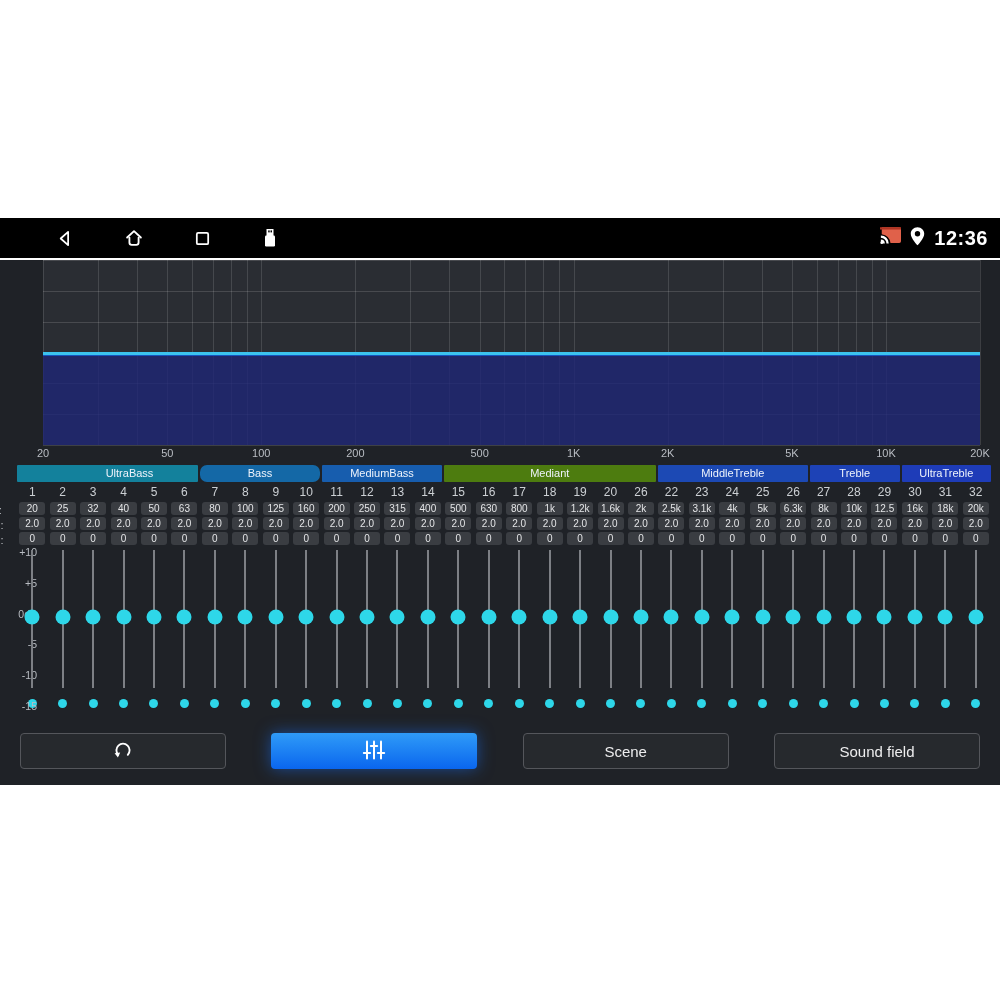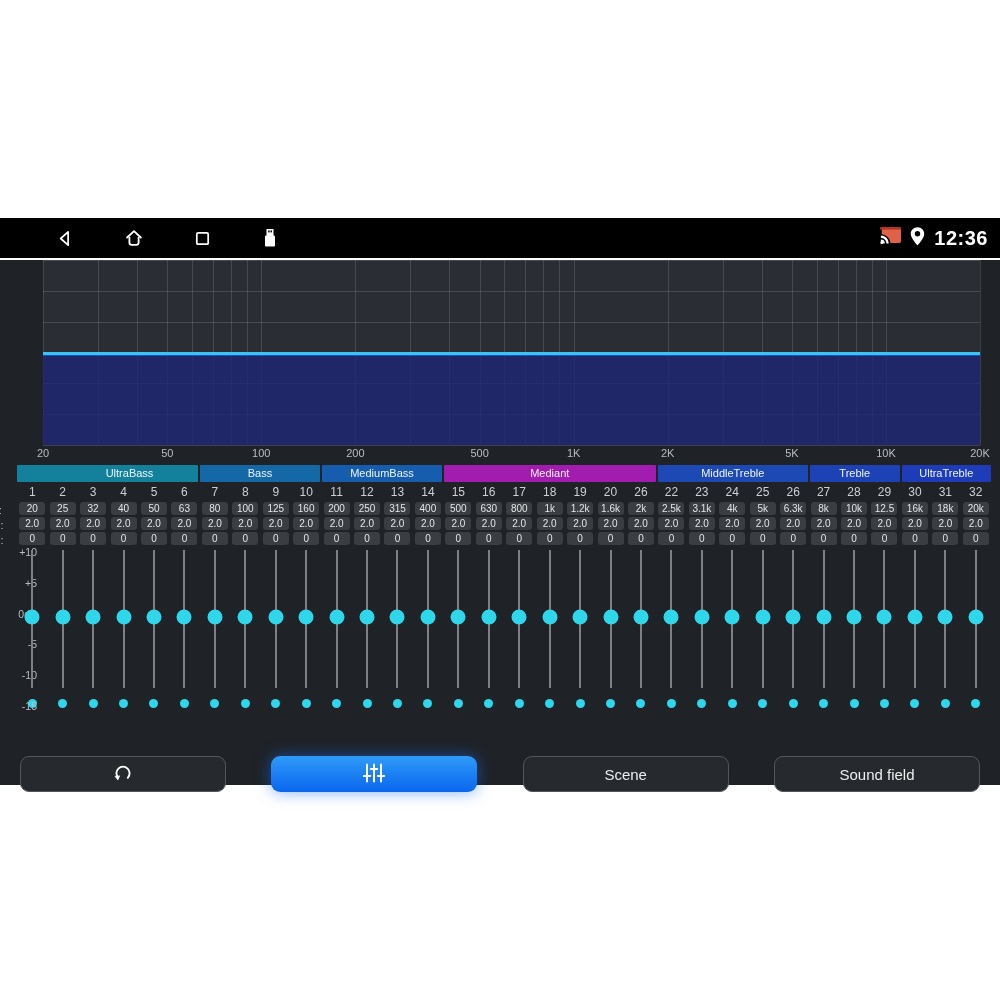--- a/index.html
+++ b/index.html
@@ -42,22 +42,22 @@
   .sliders{margin-top:5px;height:140px;}
   .slider-cell{position:relative;}
   .track{position:absolute;left:50%;top:0;bottom:2px;width:2px;margin-left:-1px;background:#7d8085;}
   .knob{position:absolute;left:50%;top:48%;width:15px;height:15px;border-radius:50%;
         background:#2ed7e9;transform:translate(-50%,-50%);}
   .dots{margin-top:3px;height:20px;}
   .dot-cell{display:flex;align-items:center;justify-content:center;}
   .dot{width:9px;height:9px;border-radius:50%;background:#2ed7e9;}
   
   .btnrow{display:flex;justify-content:space-between;margin:20px 20px 0 20px;}
-  .btn{width:206px;height:36px;border-radius:9px;background:#26292d;border:1px solid #54565b;
-       color:#ededee;font-size:15px;display:flex;align-items:center;justify-content:center;box-sizing:border-box;margin-top:23px;}
+  .btn{width:206px;height:36px;border-radius:4px;background:#26292d;border:1px solid #54565b;
+       color:#ededee;font-size:15px;display:flex;align-items:center;justify-content:center;box-sizing:border-box;}
   .btn-eq{background:linear-gradient(#2f9bf8,#0a66ee);border:none;
           box-shadow:0 0 16px rgba(26,110,240,.55);}
 </style>
 </head>
 <body>
 
 <div class="device">
 
   <div class="statusbar">
     <div class="nav">
@@ -165,23 +165,23 @@
         <div style="left: 46.598%;">500</div>
         <div style="left: 56.6323%;">1K</div>
         <div style="left: 66.6667%;">2K</div>
         <div style="left: 79.9313%;">5K</div>
         <div style="left: 89.9657%;">10K</div>
         <div style="left: 100%;">20K</div>
       </div>
 
     <div class="grid32 bands" id="bands">
         <div class="band" style="grid-column: span 6; background: rgb(19, 129, 156); padding-left: 44px;">UltraBass</div>
-        <div class="band" style="grid-column: span 4; background: rgb(20, 104, 166);">Bass</div>
+        <div class="band" style="grid-column: span 4; background: rgb(20, 104, 166); border-radius: 7px;">Bass</div>
         <div class="band" style="grid-column: span 4; background: rgb(23, 93, 174);">MediumBass</div>
-        <div class="band" style="grid-column: span 7; background: #a21caf;">Mediant</div>
+        <div class="band" style="grid-column: span 7; background: #4d7c0f;">Mediant</div>
         <div class="band" style="grid-column: span 5; background: rgb(28, 73, 180);">MiddleTreble</div>
         <div class="band" style="grid-column: span 3; background: rgb(29, 66, 182);">Treble</div>
         <div class="band" style="grid-column: span 3; background: rgb(30, 60, 184);">UltraTreble</div>
       </div>
 
     <div class="chwrap">
       <div class="rowlab" style="top:20px">F:</div>
       <div class="rowlab" style="top:35px">Q:</div>
       <div class="rowlab" style="top:50px">G:</div>
       <div class="grid32" id="ch-grid">

